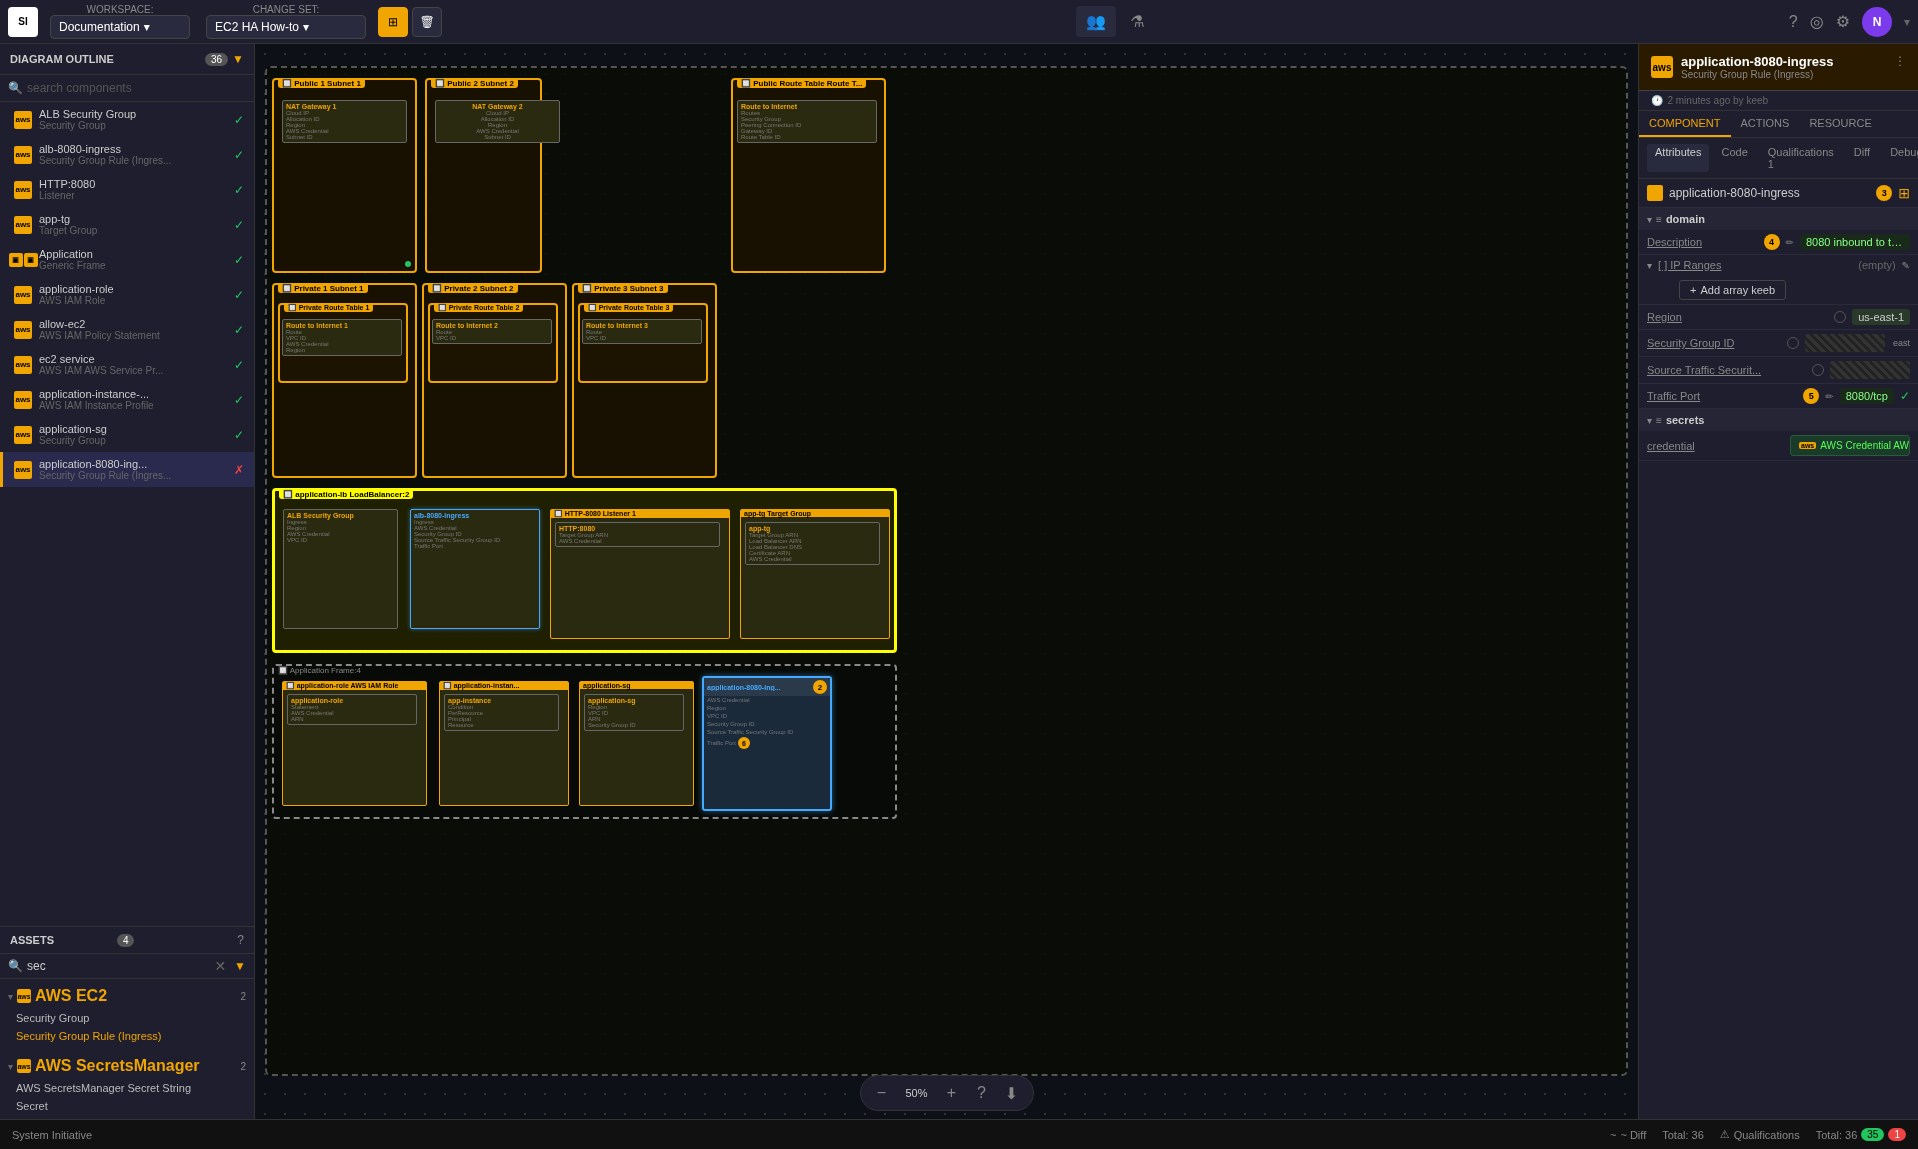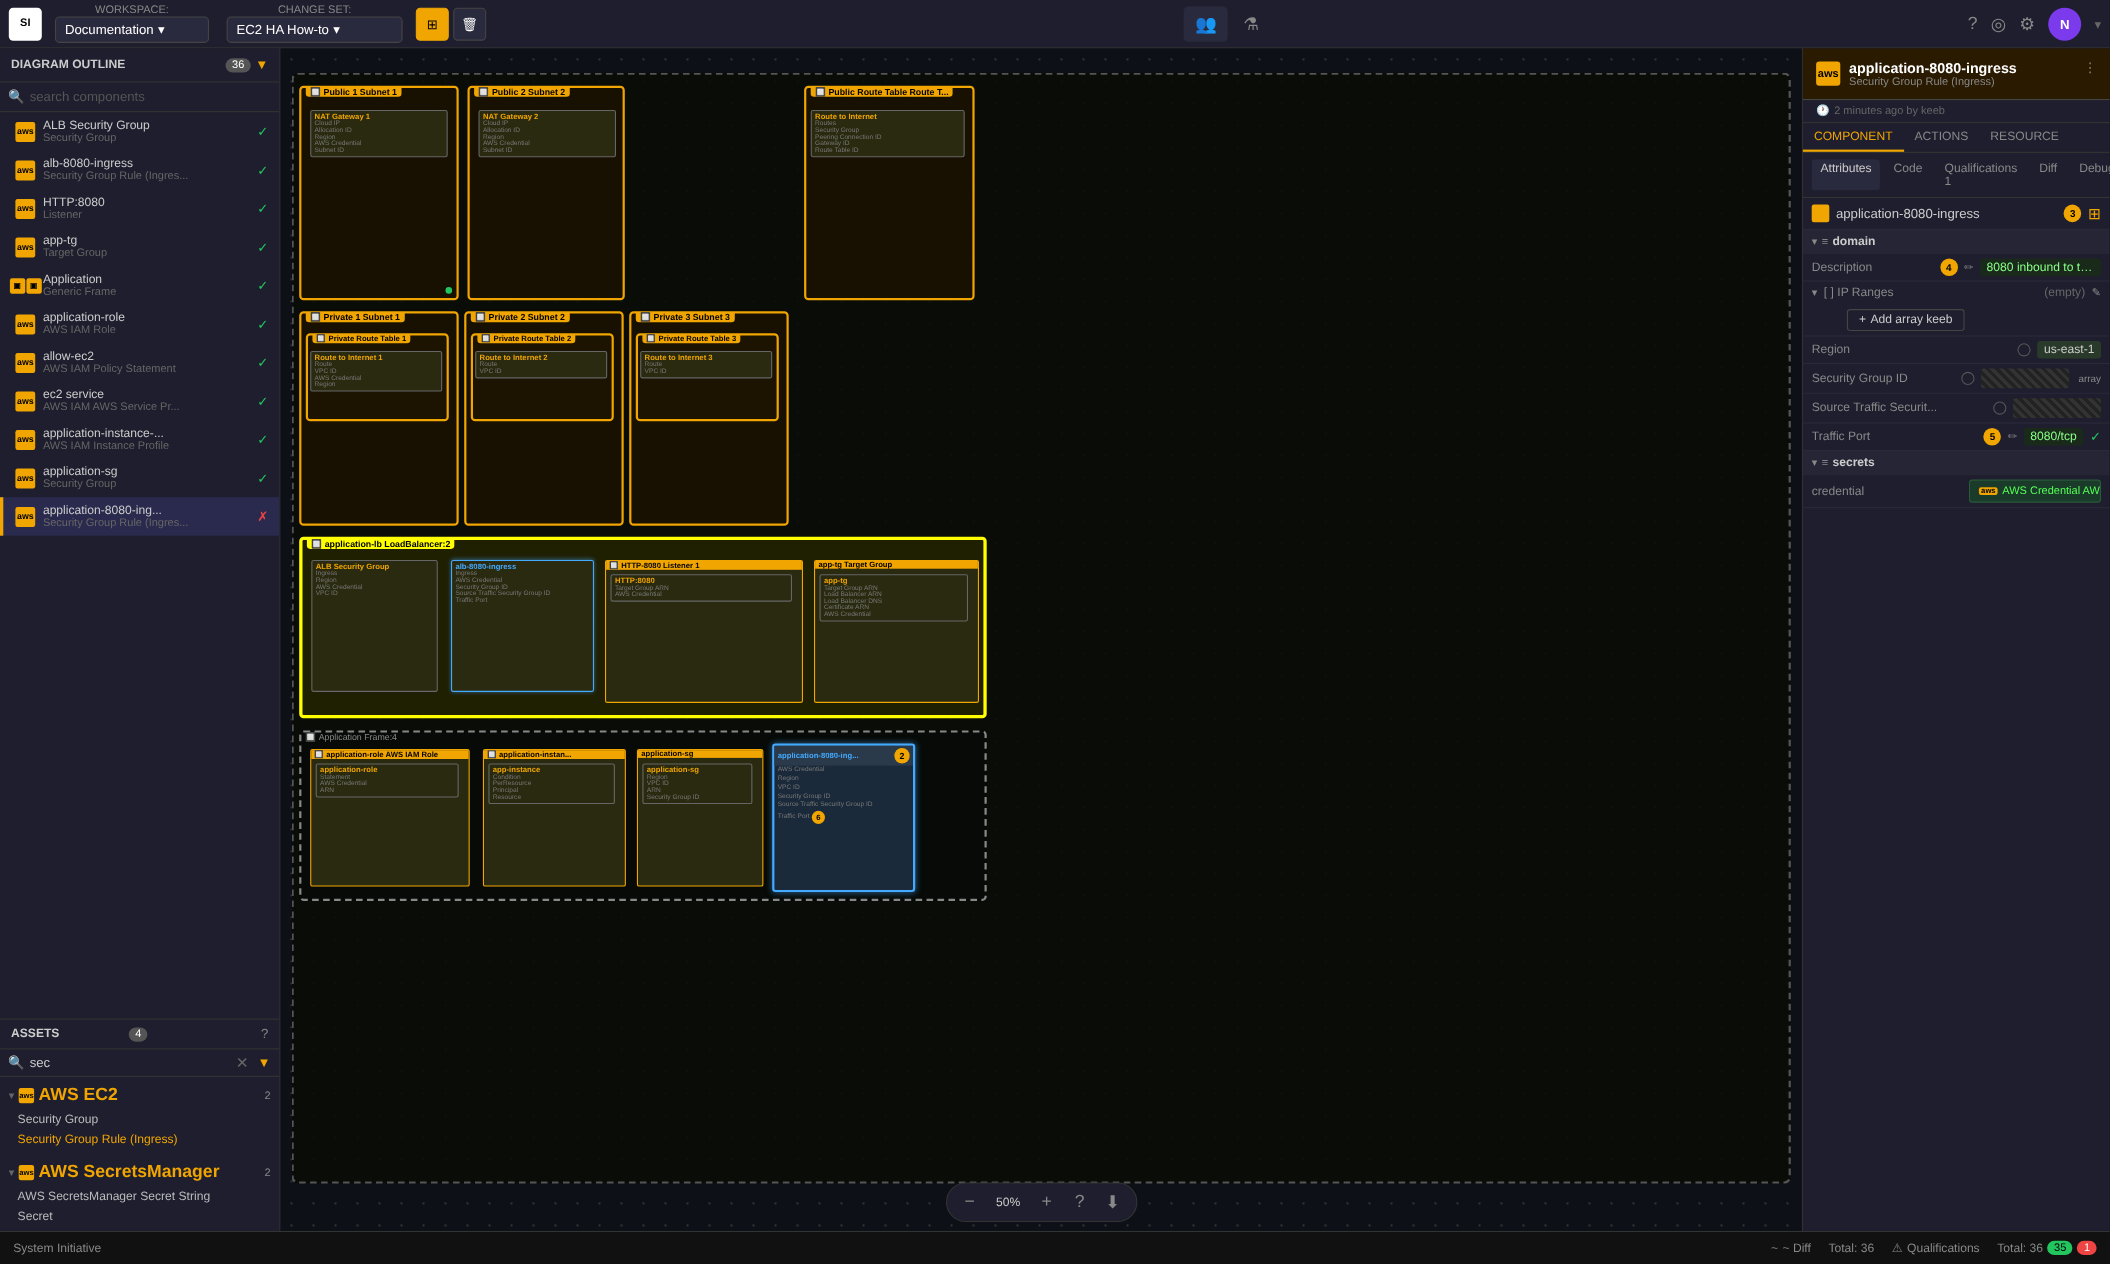--- a/index.html
+++ b/index.html
@@ -88,21 +88,21 @@
     .attr-tab.active { background: #2a2a3e; color: #ccc; }
 
     
     .attrs-content { flex: 1; overflow-y: auto; padding-bottom: 8px; }
     .section-row { display: flex; align-items: center; padding: 5px 8px; background: #252535; cursor: pointer; gap: 4px; }
     .section-chevron { color: #888; font-size: 10px; }
     .section-icon { color: #888; font-size: 10px; }
     .section-label { color: #ccc; font-size: 11px; font-weight: bold; flex: 1; }
 
     .attr-row { display: flex; align-items: center; padding: 4px 8px; gap: 6px; border-bottom: 1px solid #2a2a3a; }
-    .attr-label { color: #888; font-size: 11px; flex: 1; min-width: 0; }
+    .attr-label { color: #888; font-size: 11px; flex: 1; min-width: 0; text-decoration: underline; }
     .attr-toggle { width: 12px; height: 12px; border-radius: 50%; border: 1px solid #555; background: transparent; flex-shrink: 0; }
     .attr-value { color: #ccc; font-size: 11px; background: #2a3a2a; padding: 2px 6px; border-radius: 3px; max-width: 110px; white-space: nowrap; overflow: hidden; text-overflow: ellipsis; }
     .attr-value.hatched { background: repeating-linear-gradient(45deg, #333, #333 3px, #222 3px, #222 6px); min-width: 80px; height: 18px; border-radius: 3px; }
     .attr-value.text-val { background: #1a2a1a; color: #8f8; }
     .attr-check-icon { color: #22c55e; font-size: 12px; }
     .add-array-btn { display: flex; align-items: center; gap: 4px; background: transparent; border: 1px solid #444; border-radius: 3px; color: #ccc; padding: 3px 10px; font-size: 11px; cursor: pointer; margin-left: 16px; }
 
     
     .secret-value-box { background: #1a3a2a; border: 1px solid #2a5a3a; border-radius: 3px; padding: 4px 8px; font-size: 10px; color: #5f5; max-width: 120px; white-space: nowrap; overflow: hidden; text-overflow: ellipsis; display: flex; align-items: center; gap: 4px; }
 
@@ -359,21 +359,21 @@
             <div class="mini-node-title">NAT Gateway 1</div>
             <div class="mini-row">Cloud IP</div>
             <div class="mini-row">Allocation ID</div>
             <div class="mini-row">Region</div>
             <div class="mini-row">AWS Credential</div>
             <div class="mini-row">Subnet ID</div>
           </div>
           <div class="connector-dot" style="bottom:4px;right:4px;"></div>
         </div>
 
-        <div class="frame-box" style="top:10px;left:158px;width:143px;height:195px;">
+        <div class="frame-box" style="top:10px;left:158px;width:117px;height:195px;text-align:center;">
           <div class="frame-label">🔲 Public 2 Subnet 2</div>
           <div class="mini-node" style="top:20px;left:8px;width:125px;">
             <div class="mini-node-title">NAT Gateway 2</div>
             <div class="mini-row">Cloud IP</div>
             <div class="mini-row">Allocation ID</div>
             <div class="mini-row">Region</div>
             <div class="mini-row">AWS Credential</div>
             <div class="mini-row">Subnet ID</div>
           </div>
         </div>
@@ -613,21 +613,21 @@
       <div class="attr-row">
         <span class="attr-label">Region</span>
         <div class="attr-toggle"></div>
         <span class="attr-value">us-east-1</span>
       </div>
 
       <div class="attr-row">
         <span class="attr-label">Security Group ID</span>
         <div class="attr-toggle"></div>
         <div class="attr-value hatched"></div>
-        <span style="color:#888;font-size:9px;margin-left:2px;">array</span>
+        <span style="color:#888;font-size:9px;margin-left:2px;">east</span>
       </div>
 
       <div class="attr-row">
         <span class="attr-label">Source Traffic Securit...</span>
         <div class="attr-toggle"></div>
         <div class="attr-value hatched"></div>
       </div>
 
       <div class="attr-row">
         <span class="attr-label">Traffic Port</span>

